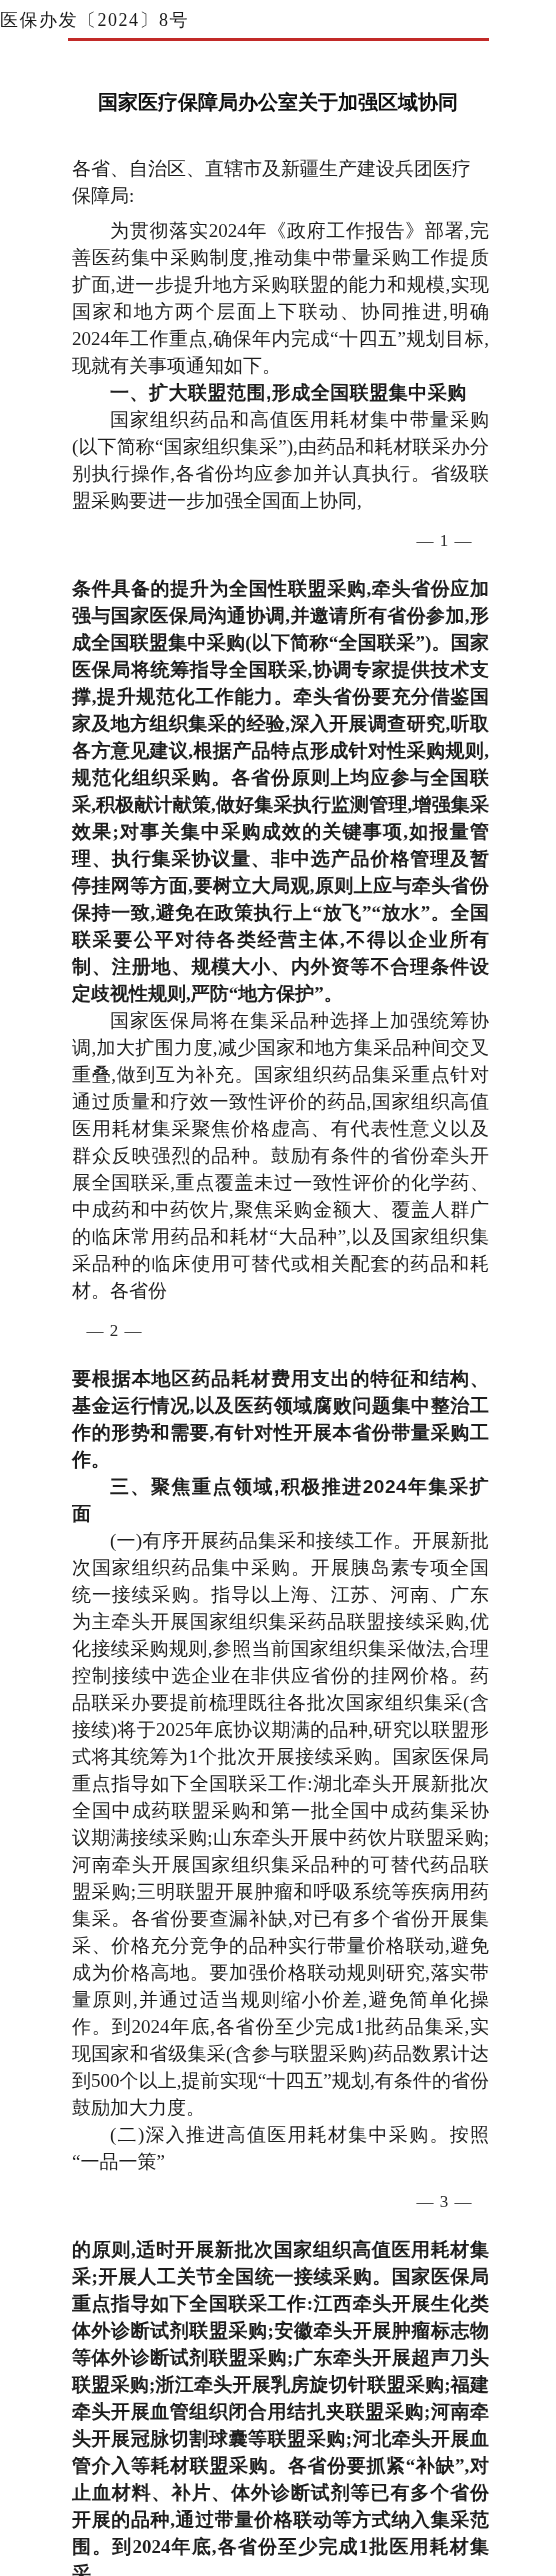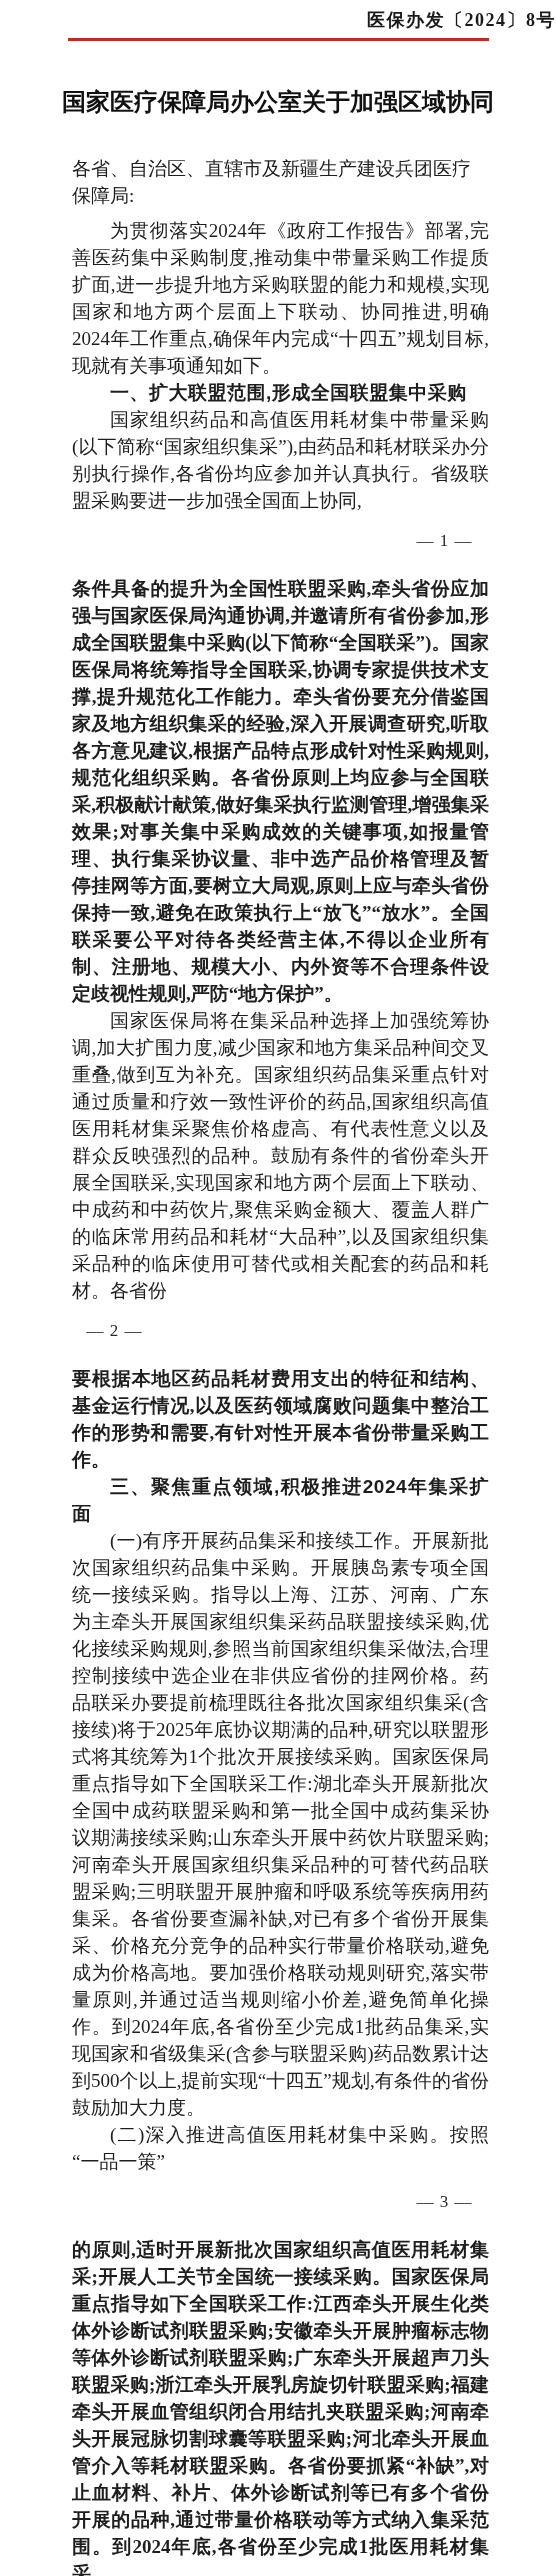--- a/index.html
+++ b/index.html
@@ -9,38 +9,37 @@
     min-height: 3319px;
     margin: 0 auto;
     background: #ffffff;
     box-sizing: border-box;
     font-family: "Liberation Serif", "DejaVu Serif", serif;
     color: #1e1e1e;
     overflow: hidden;
   }
   .docnum {
     padding-top: 8.2px;
-    text-align: right;
+    text-align: left;
     font-size: 18px;
     letter-spacing: 1.5px;
     color: #1a1a1a;
-    font-weight: bold;
   }
   .redline {
     width: 421px;
     height: 2.6px;
     margin: 6.2px auto 0 auto;
     background: #c22a28;
   }
   .title {
     margin: 45px auto 8px auto;
     width: 505px;
     font-weight: bold;
     text-align: center;
-    font-size: 24px;
+    font-size: 20px;
     line-height: 32px;
     color: #111;
   }
   .title .tline { display: block; }
   .greeting {
     margin: 37px 0 8px 72px;
     width: 417px;
     font-size: 19px;
     line-height: 27px;
   }
@@ -82,21 +81,21 @@
   </h1>
 
   <div class="greeting">各省、自治区、直辖市及新疆生产建设兵团医疗保障局:</div>
 
   <div class="docbody" id="body-blocks">
       <div class="para">为贯彻落实2024年《政府工作报告》部署,完善医药集中采购制度,推动集中带量采购工作提质扩面,进一步提升地方采购联盟的能力和规模,实现国家和地方两个层面上下联动、协同推进,明确2024年工作重点,确保年内完成“十四五”规划目标,现就有关事项通知如下。</div>
       <div class="heading">一、扩大联盟范围,形成全国联盟集中采购</div>
       <div class="para">国家组织药品和高值医用耗材集中带量采购(以下简称“国家组织集采”),由药品和耗材联采办分别执行操作,各省份均应参加并认真执行。省级联盟采购要进一步加强全国面上协同,</div>
       <div class="page_number right">— 1 —</div>
       <div class="para_cont">条件具备的提升为全国性联盟采购,牵头省份应加强与国家医保局沟通协调,并邀请所有省份参加,形成全国联盟集中采购(以下简称“全国联采”)。国家医保局将统筹指导全国联采,协调专家提供技术支撑,提升规范化工作能力。牵头省份要充分借鉴国家及地方组织集采的经验,深入开展调查研究,听取各方意见建议,根据产品特点形成针对性采购规则,规范化组织采购。各省份原则上均应参与全国联采,积极献计献策,做好集采执行监测管理,增强集采效果;对事关集中采购成效的关键事项,如报量管理、执行集采协议量、非中选产品价格管理及暂停挂网等方面,要树立大局观,原则上应与牵头省份保持一致,避免在政策执行上“放飞”“放水”。全国联采要公平对待各类经营主体,不得以企业所有制、注册地、规模大小、内外资等不合理条件设定歧视性规则,严防“地方保护”。</div>
-      <div class="para">国家医保局将在集采品种选择上加强统筹协调,加大扩围力度,减少国家和地方集采品种间交叉重叠,做到互为补充。国家组织药品集采重点针对通过质量和疗效一致性评价的药品,国家组织高值医用耗材集采聚焦价格虚高、有代表性意义以及群众反映强烈的品种。鼓励有条件的省份牵头开展全国联采,实现国家和地方两个层面上下联动、中成药和中药饮片,聚焦采购金额大、覆盖人群广的临床常用药品和耗材“大品种”,以及国家组织集采品种的临床使用可替代或相关配套的药品和耗材。各省份</div>
+      <div class="para">国家医保局将在集采品种选择上加强统筹协调,加大扩围力度,减少国家和地方集采品种间交叉重叠,做到互为补充。国家组织药品集采重点针对通过质量和疗效一致性评价的药品,国家组织高值医用耗材集采聚焦价格虚高、有代表性意义以及群众反映强烈的品种。鼓励有条件的省份牵头开展全国联采,重点覆盖未过一致性评价的化学药、中成药和中药饮片,聚焦采购金额大、覆盖人群广的临床常用药品和耗材“大品种”,以及国家组织集采品种的临床使用可替代或相关配套的药品和耗材。各省份</div>
       <div class="page_number left">— 2 —</div>
       <div class="para_cont">要根据本地区药品耗材费用支出的特征和结构、基金运行情况,以及医药领域腐败问题集中整治工作的形势和需要,有针对性开展本省份带量采购工作。</div>
       <div class="heading">三、聚焦重点领域,积极推进2024年集采扩面</div>
       <div class="para"><span class="lead">(一)有序开展药品集采和接续工作。</span>开展新批次国家组织药品集中采购。开展胰岛素专项全国统一接续采购。指导以上海、江苏、河南、广东为主牵头开展国家组织集采药品联盟接续采购,优化接续采购规则,参照当前国家组织集采做法,合理控制接续中选企业在非供应省份的挂网价格。药品联采办要提前梳理既往各批次国家组织集采(含接续)将于2025年底协议期满的品种,研究以联盟形式将其统筹为1个批次开展接续采购。国家医保局重点指导如下全国联采工作:湖北牵头开展新批次全国中成药联盟采购和第一批全国中成药集采协议期满接续采购;山东牵头开展中药饮片联盟采购;河南牵头开展国家组织集采品种的可替代药品联盟采购;三明联盟开展肿瘤和呼吸系统等疾病用药集采。各省份要查漏补缺,对已有多个省份开展集采、价格充分竞争的品种实行带量价格联动,避免成为价格高地。要加强价格联动规则研究,落实带量原则,并通过适当规则缩小价差,避免简单化操作。到2024年底,各省份至少完成1批药品集采,实现国家和省级集采(含参与联盟采购)药品数累计达到500个以上,提前实现“十四五”规划,有条件的省份鼓励加大力度。</div>
       <div class="para"><span class="lead">(二)深入推进高值医用耗材集中采购。</span>按照“一品一策”</div>
       <div class="page_number right">— 3 —</div>
       <div class="para_cont">的原则,适时开展新批次国家组织高值医用耗材集采;开展人工关节全国统一接续采购。国家医保局重点指导如下全国联采工作:江西牵头开展生化类体外诊断试剂联盟采购;安徽牵头开展肿瘤标志物等体外诊断试剂联盟采购;广东牵头开展超声刀头联盟采购;浙江牵头开展乳房旋切针联盟采购;福建牵头开展血管组织闭合用结扎夹联盟采购;河南牵头开展冠脉切割球囊等联盟采购;河北牵头开展血管介入等耗材联盟采购。各省份要抓紧“补缺”,对止血材料、补片、体外诊断试剂等已有多个省份开展的品种,通过带量价格联动等方式纳入集采范围。到2024年底,各省份至少完成1批医用耗材集采。</div>
     </div>
 
 </div>

